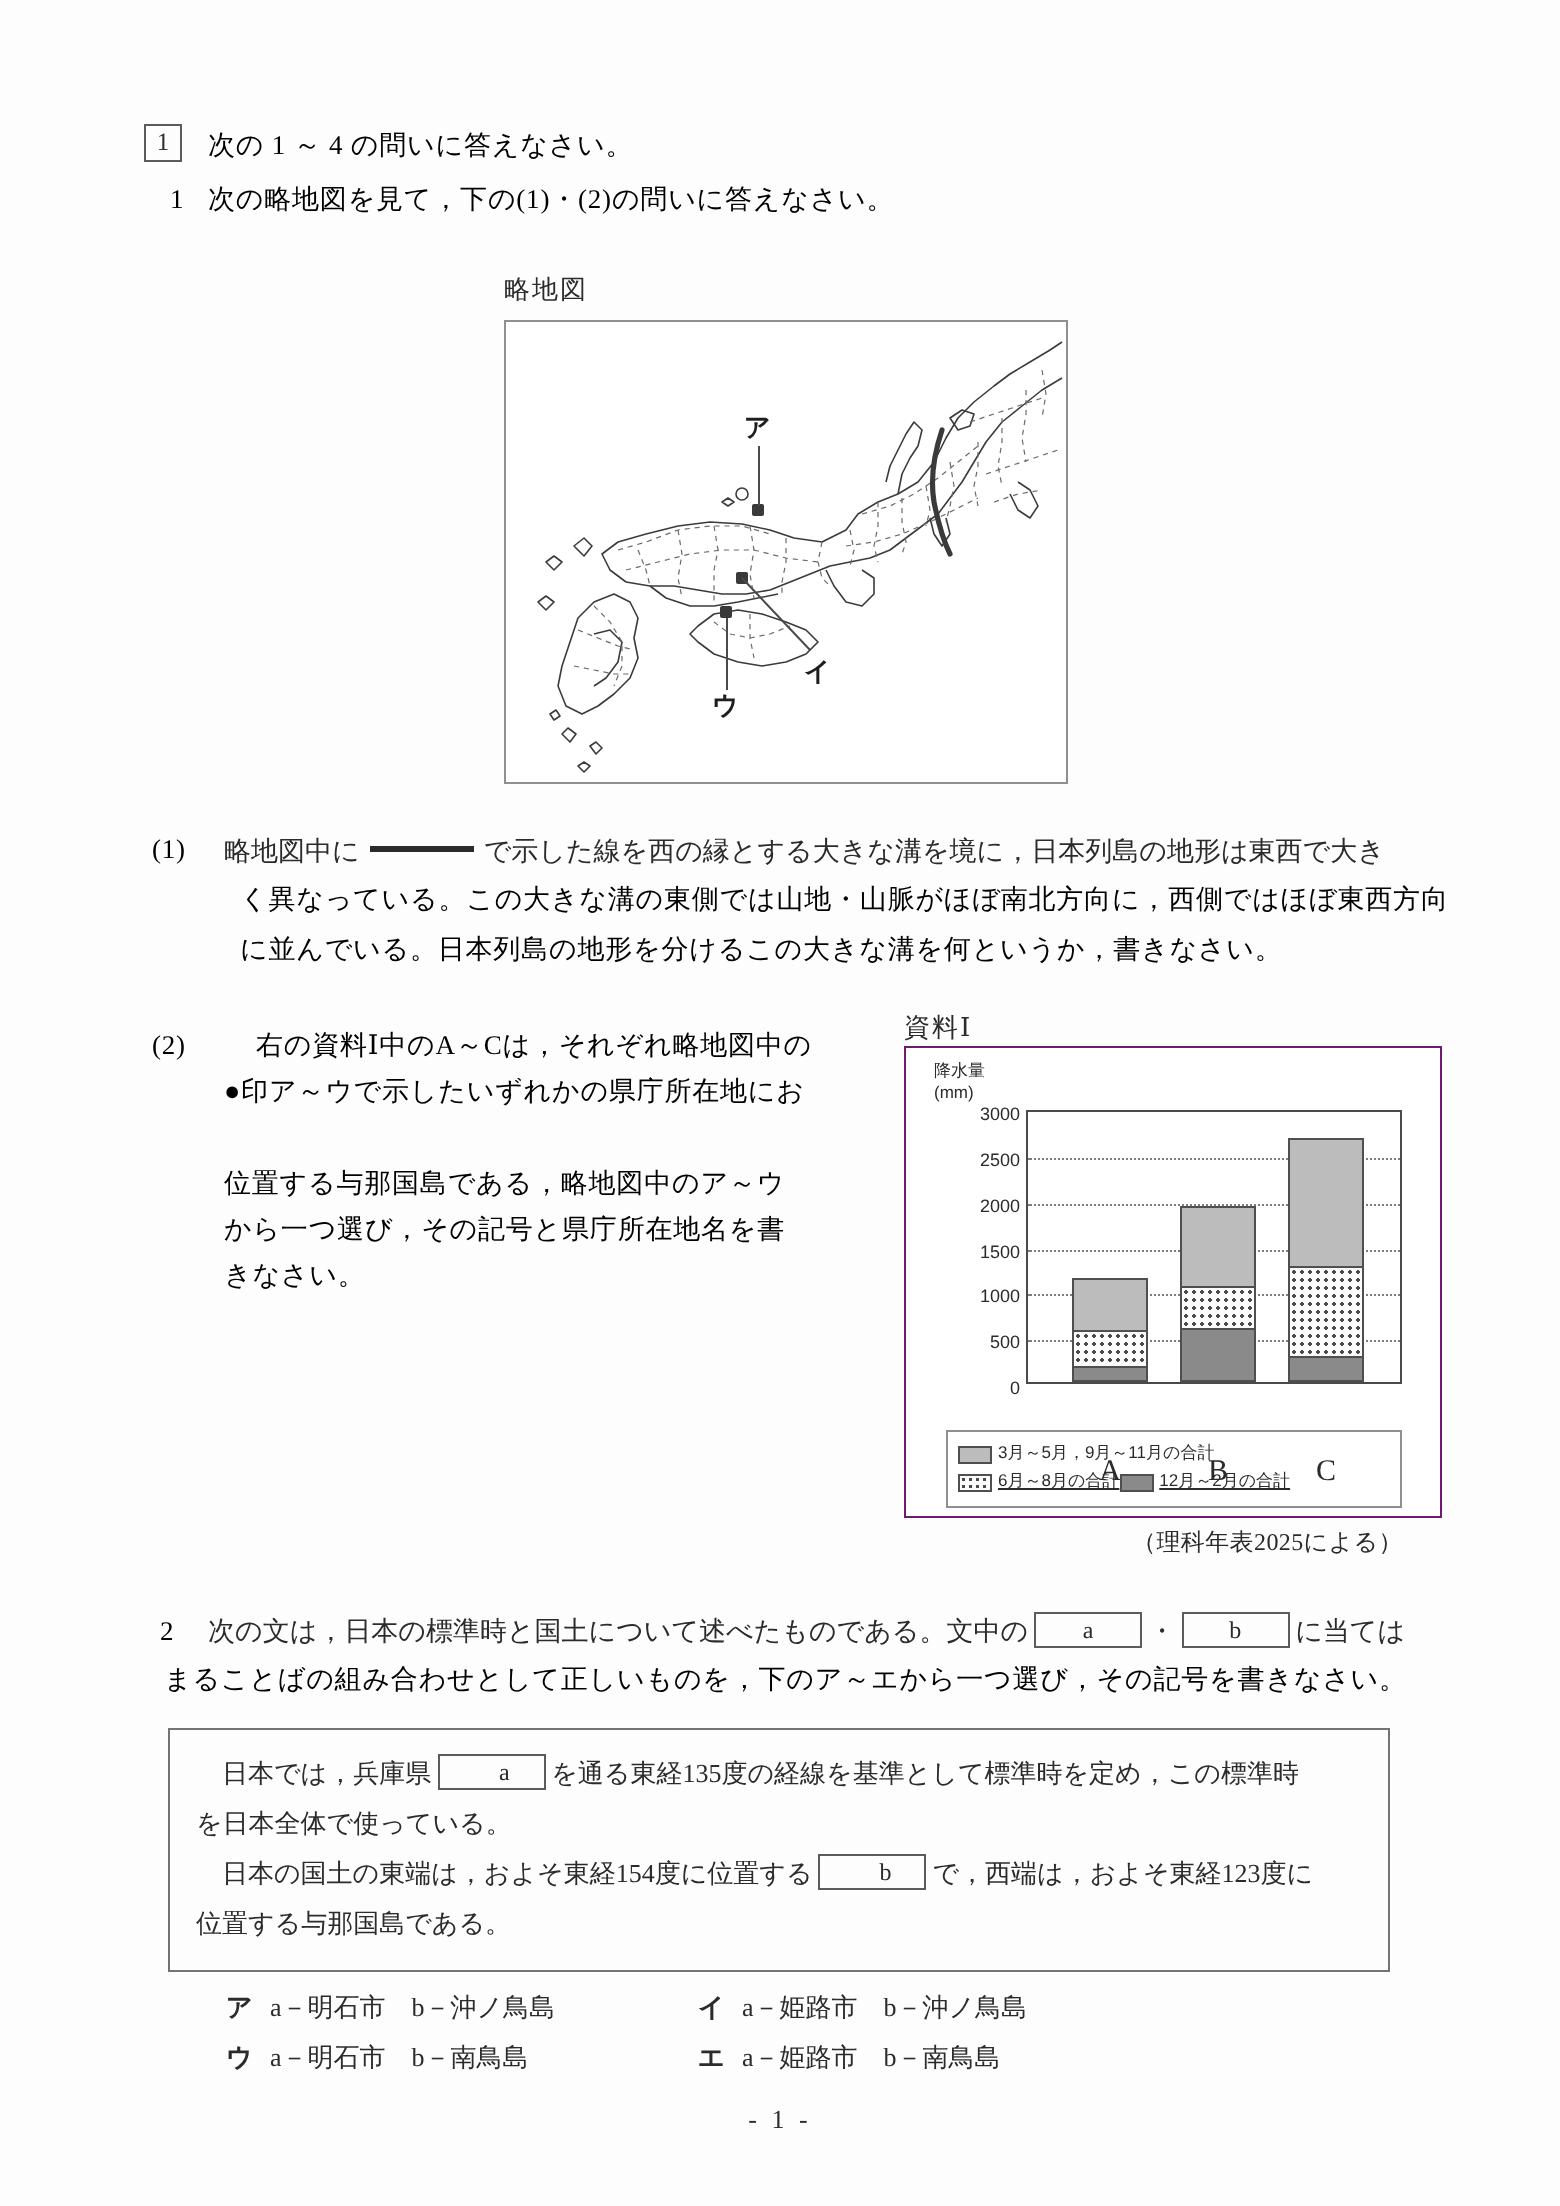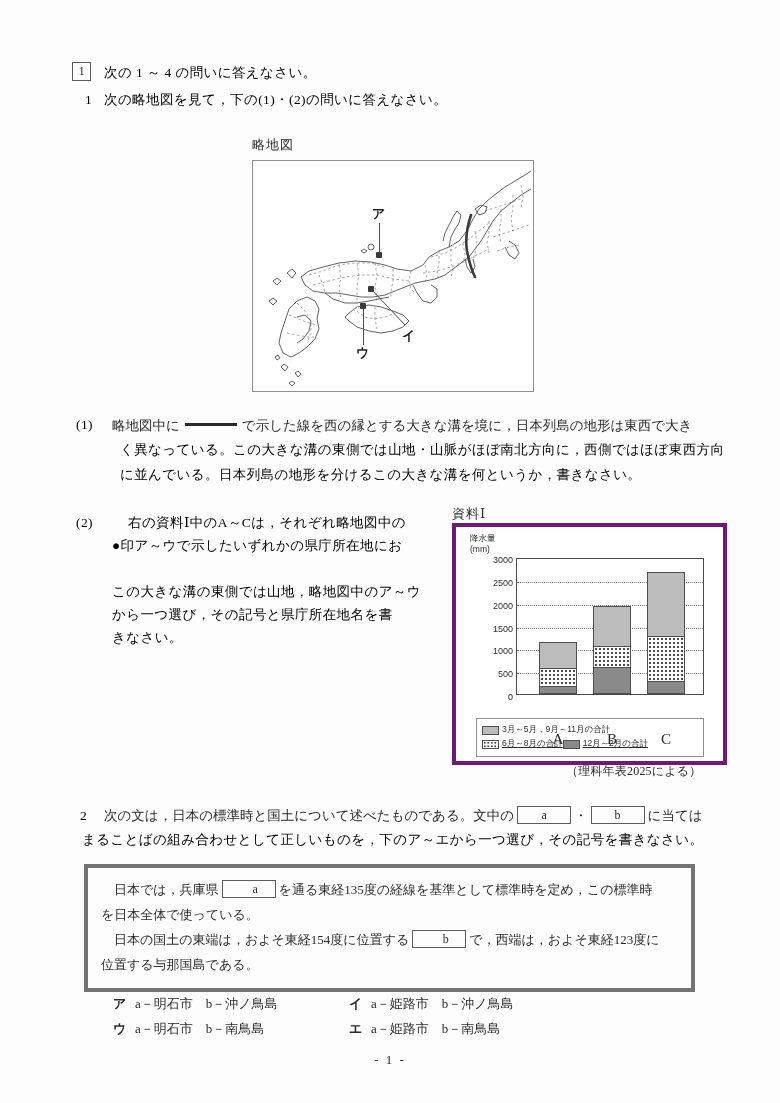--- a/index.html
+++ b/index.html
@@ -73,21 +73,21 @@
     color: #1e1e1e;
     font-family: "Liberation Sans", sans-serif;
   }
   
   #chart-figure {
     position: absolute;
     left: 452px;
     top: 523px;
     width: 267px;
     height: 234px;
-    border: 4px solid #701a75;
+    border: 1px solid #701a75;
     background: #ffffff;
   }
   #chart-caption {
     position: absolute;
     left: 452px;
     top: 505px;
     font-size: 13px;
     letter-spacing: 1px;
     text-align: right;
   }
@@ -214,21 +214,21 @@
     vertical-align: 1px;
     margin: 0 3px;
     font-family: "Liberation Serif", serif;
   }
   #statement-box {
     position: absolute;
     left: 84px;
     top: 864px;
     width: 611px;
     box-sizing: border-box;
-    border: 4px solid #737373;
+    border: 1px solid #737373;
     padding: 9px 13px 11px 13px;
     font-size: 13px;
     line-height: 25px;
   }
   .sb-p {
     text-indent: 1em;
     margin: 0;
   }
   #options {
     position: absolute;
@@ -377,21 +377,21 @@
   <div class="ptext" style="left:76px; top:413px;">(1)</div>
   <div style="position:absolute; left:112px; top:413px; width:610px; font-size:13.5px; line-height:25px;">
     <span>略地図中に</span><span class="thickline"></span><span>で示した線を西の縁とする大きな溝を境に，日本列島の地形は東西で大き</span>
   </div>
   <div class="ptext" style="left:120px; top:438px;">く異なっている。この大きな溝の東側では山地・山脈がほぼ南北方向に，西側ではほぼ東西方向</div>
   <div class="ptext" style="left:120px; top:463px;">に並んでいる。日本列島の地形を分けるこの大きな溝を何というか，書きなさい。</div>
 
   <div class="ptext" style="left:76px; top:511px;">(2)</div>
   <div class="ptext" style="left:128px; top:511px;">右の資料Ⅰ中のA～Cは，それぞれ略地図中の</div>
   <div class="ptext" style="left:112px; top:534px;">●印ア～ウで示したいずれかの県庁所在地にお</div>
-  <div class="ptext" style="left:112px; top:580px;">この大きな溝の東側では山地，略地図中のア～ウ</div>
+  <div class="ptext" style="left:112px; top:580px;">位置する与那国島である，略地図中のア～ウ</div>
   <div class="ptext" style="left:112px; top:603px;">から一つ選び，その記号と県庁所在地名を書</div>
   <div class="ptext" style="left:112px; top:626px;">きなさい。</div>
 
   <div id="chart-caption">資料Ⅰ</div>
 
   <div id="chart-figure">
     <div id="axis-title"><span>降水量</span><br><span>(mm)</span></div>
 
     <div id="plot">
 

